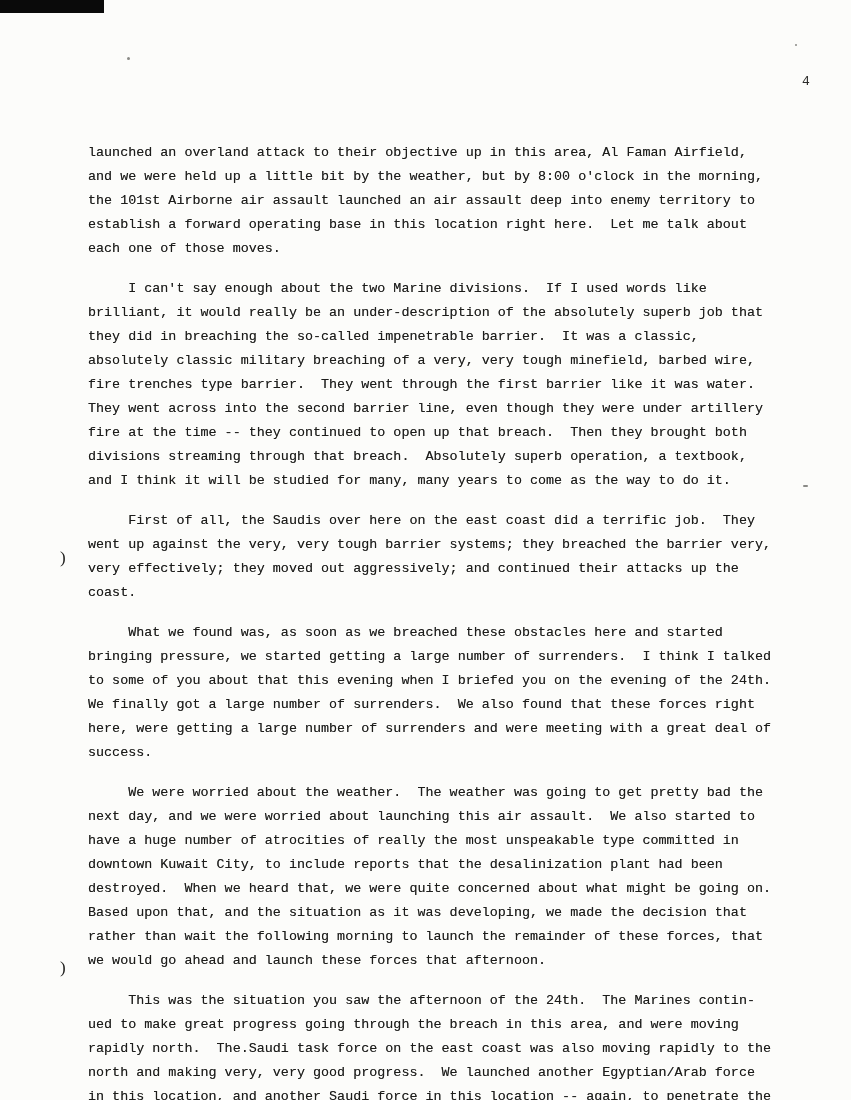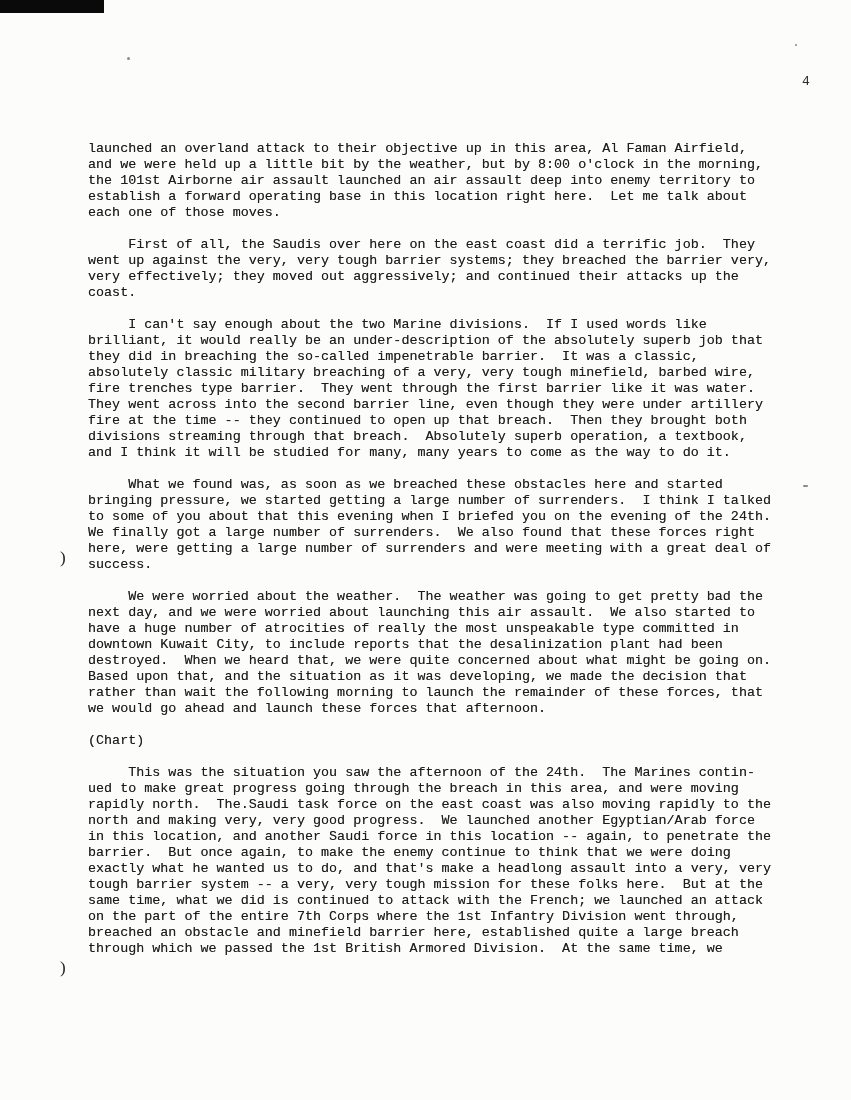--- a/index.html
+++ b/index.html
@@ -54,21 +54,21 @@
     position: absolute;
     left: 88px;
     top: 141px;
     width: 700px;
   }
   pre.para {
     margin: 0 0 16px 0;
     padding: 0;
     font-family: "Liberation Mono", "DejaVu Sans Mono", monospace;
     font-size: 13.4px;
-    line-height: 16px;
+    line-height: 24px;
     white-space: pre-wrap;
     color: #1d1d1b;
     text-shadow: 0 0 0.4px rgba(20,20,20,0.55);
   }
 </style>
 </head>
 <body>
 
 <div class="page">
 
@@ -81,48 +81,47 @@
 
   <div class="margin-mark m1">)</div>
   <div class="margin-mark m2">)</div>
 
   <div class="text-block">
     <pre class="para">launched an overland attack to their objective up in this area, Al Faman Airfield,
 and we were held up a little bit by the weather, but by 8:00 o'clock in the morning,
 the 101st Airborne air assault launched an air assault deep into enemy territory to
 establish a forward operating base in this location right here.  Let me talk about
 each one of those moves.</pre>
-    <pre class="para">     First of all, the Saudis over here on the east coast did a terrific job.  They
-went up against the very, very tough barrier systems; they breached the barrier very,
-very effectively; they moved out aggressively; and continued their attacks up the
-coast.</pre>
     <pre class="para">     I can't say enough about the two Marine divisions.  If I used words like
 brilliant, it would really be an under-description of the absolutely superb job that
 they did in breaching the so-called impenetrable barrier.  It was a classic,
 absolutely classic military breaching of a very, very tough minefield, barbed wire,
 fire trenches type barrier.  They went through the first barrier like it was water.
 They went across into the second barrier line, even though they were under artillery
 fire at the time -- they continued to open up that breach.  Then they brought both
 divisions streaming through that breach.  Absolutely superb operation, a textbook,
 and I think it will be studied for many, many years to come as the way to do it.</pre>
+    <pre class="para">     First of all, the Saudis over here on the east coast did a terrific job.  They
+went up against the very, very tough barrier systems; they breached the barrier very,
+very effectively; they moved out aggressively; and continued their attacks up the
+coast.</pre>
     <pre class="para">     What we found was, as soon as we breached these obstacles here and started
 bringing pressure, we started getting a large number of surrenders.  I think I talked
 to some of you about that this evening when I briefed you on the evening of the 24th.
 We finally got a large number of surrenders.  We also found that these forces right
 here, were getting a large number of surrenders and were meeting with a great deal of
 success.</pre>
     <pre class="para">     We were worried about the weather.  The weather was going to get pretty bad the
 next day, and we were worried about launching this air assault.  We also started to
 have a huge number of atrocities of really the most unspeakable type committed in
 downtown Kuwait City, to include reports that the desalinization plant had been
 destroyed.  When we heard that, we were quite concerned about what might be going on.
 Based upon that, and the situation as it was developing, we made the decision that
 rather than wait the following morning to launch the remainder of these forces, that
 we would go ahead and launch these forces that afternoon.</pre>
-    <pre class="para">(Chart)</pre>
     <pre class="para">     This was the situation you saw the afternoon of the 24th.  The Marines contin-
 ued to make great progress going through the breach in this area, and were moving
 rapidly north.  The.Saudi task force on the east coast was also moving rapidly to the
 north and making very, very good progress.  We launched another Egyptian/Arab force
 in this location, and another Saudi force in this location -- again, to penetrate the
 barrier.  But once again, to make the enemy continue to think that we were doing
 exactly what he wanted us to do, and that's make a headlong assault into a very, very
 tough barrier system -- a very, very tough mission for these folks here.  But at the
 same time, what we did is continued to attack with the French; we launched an attack
 on the part of the entire 7th Corps where the 1st Infantry Division went through,

